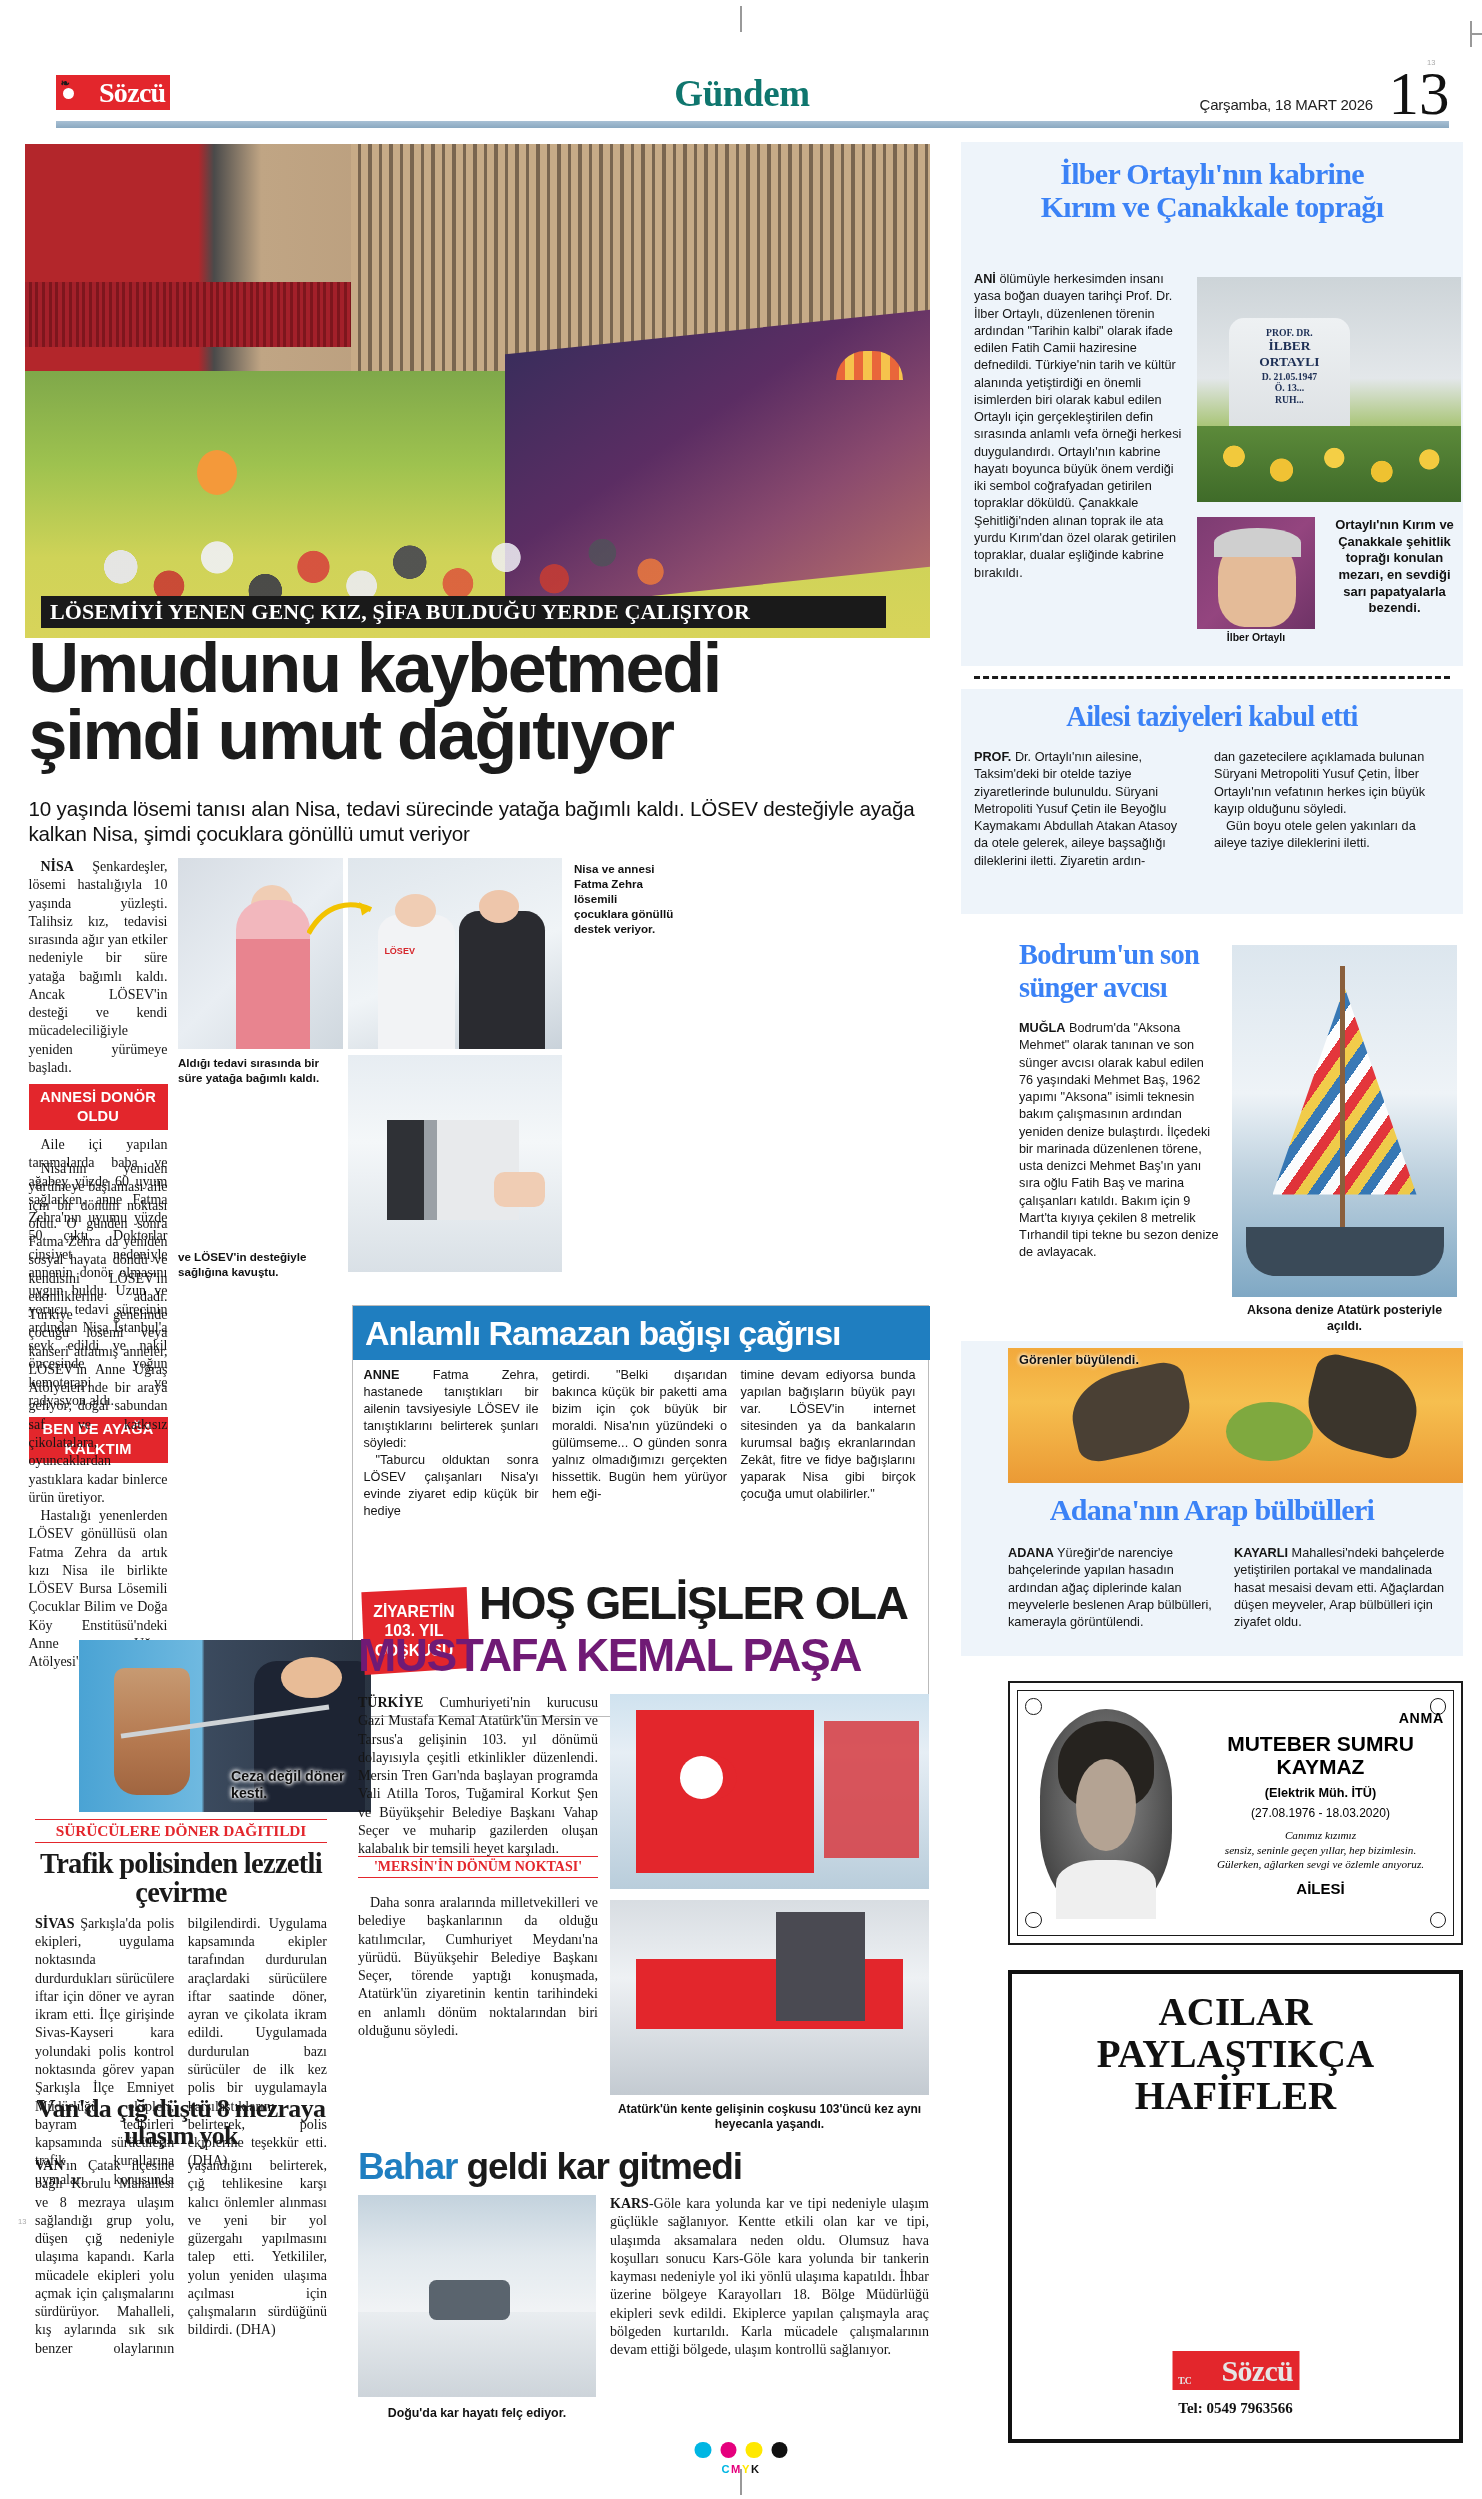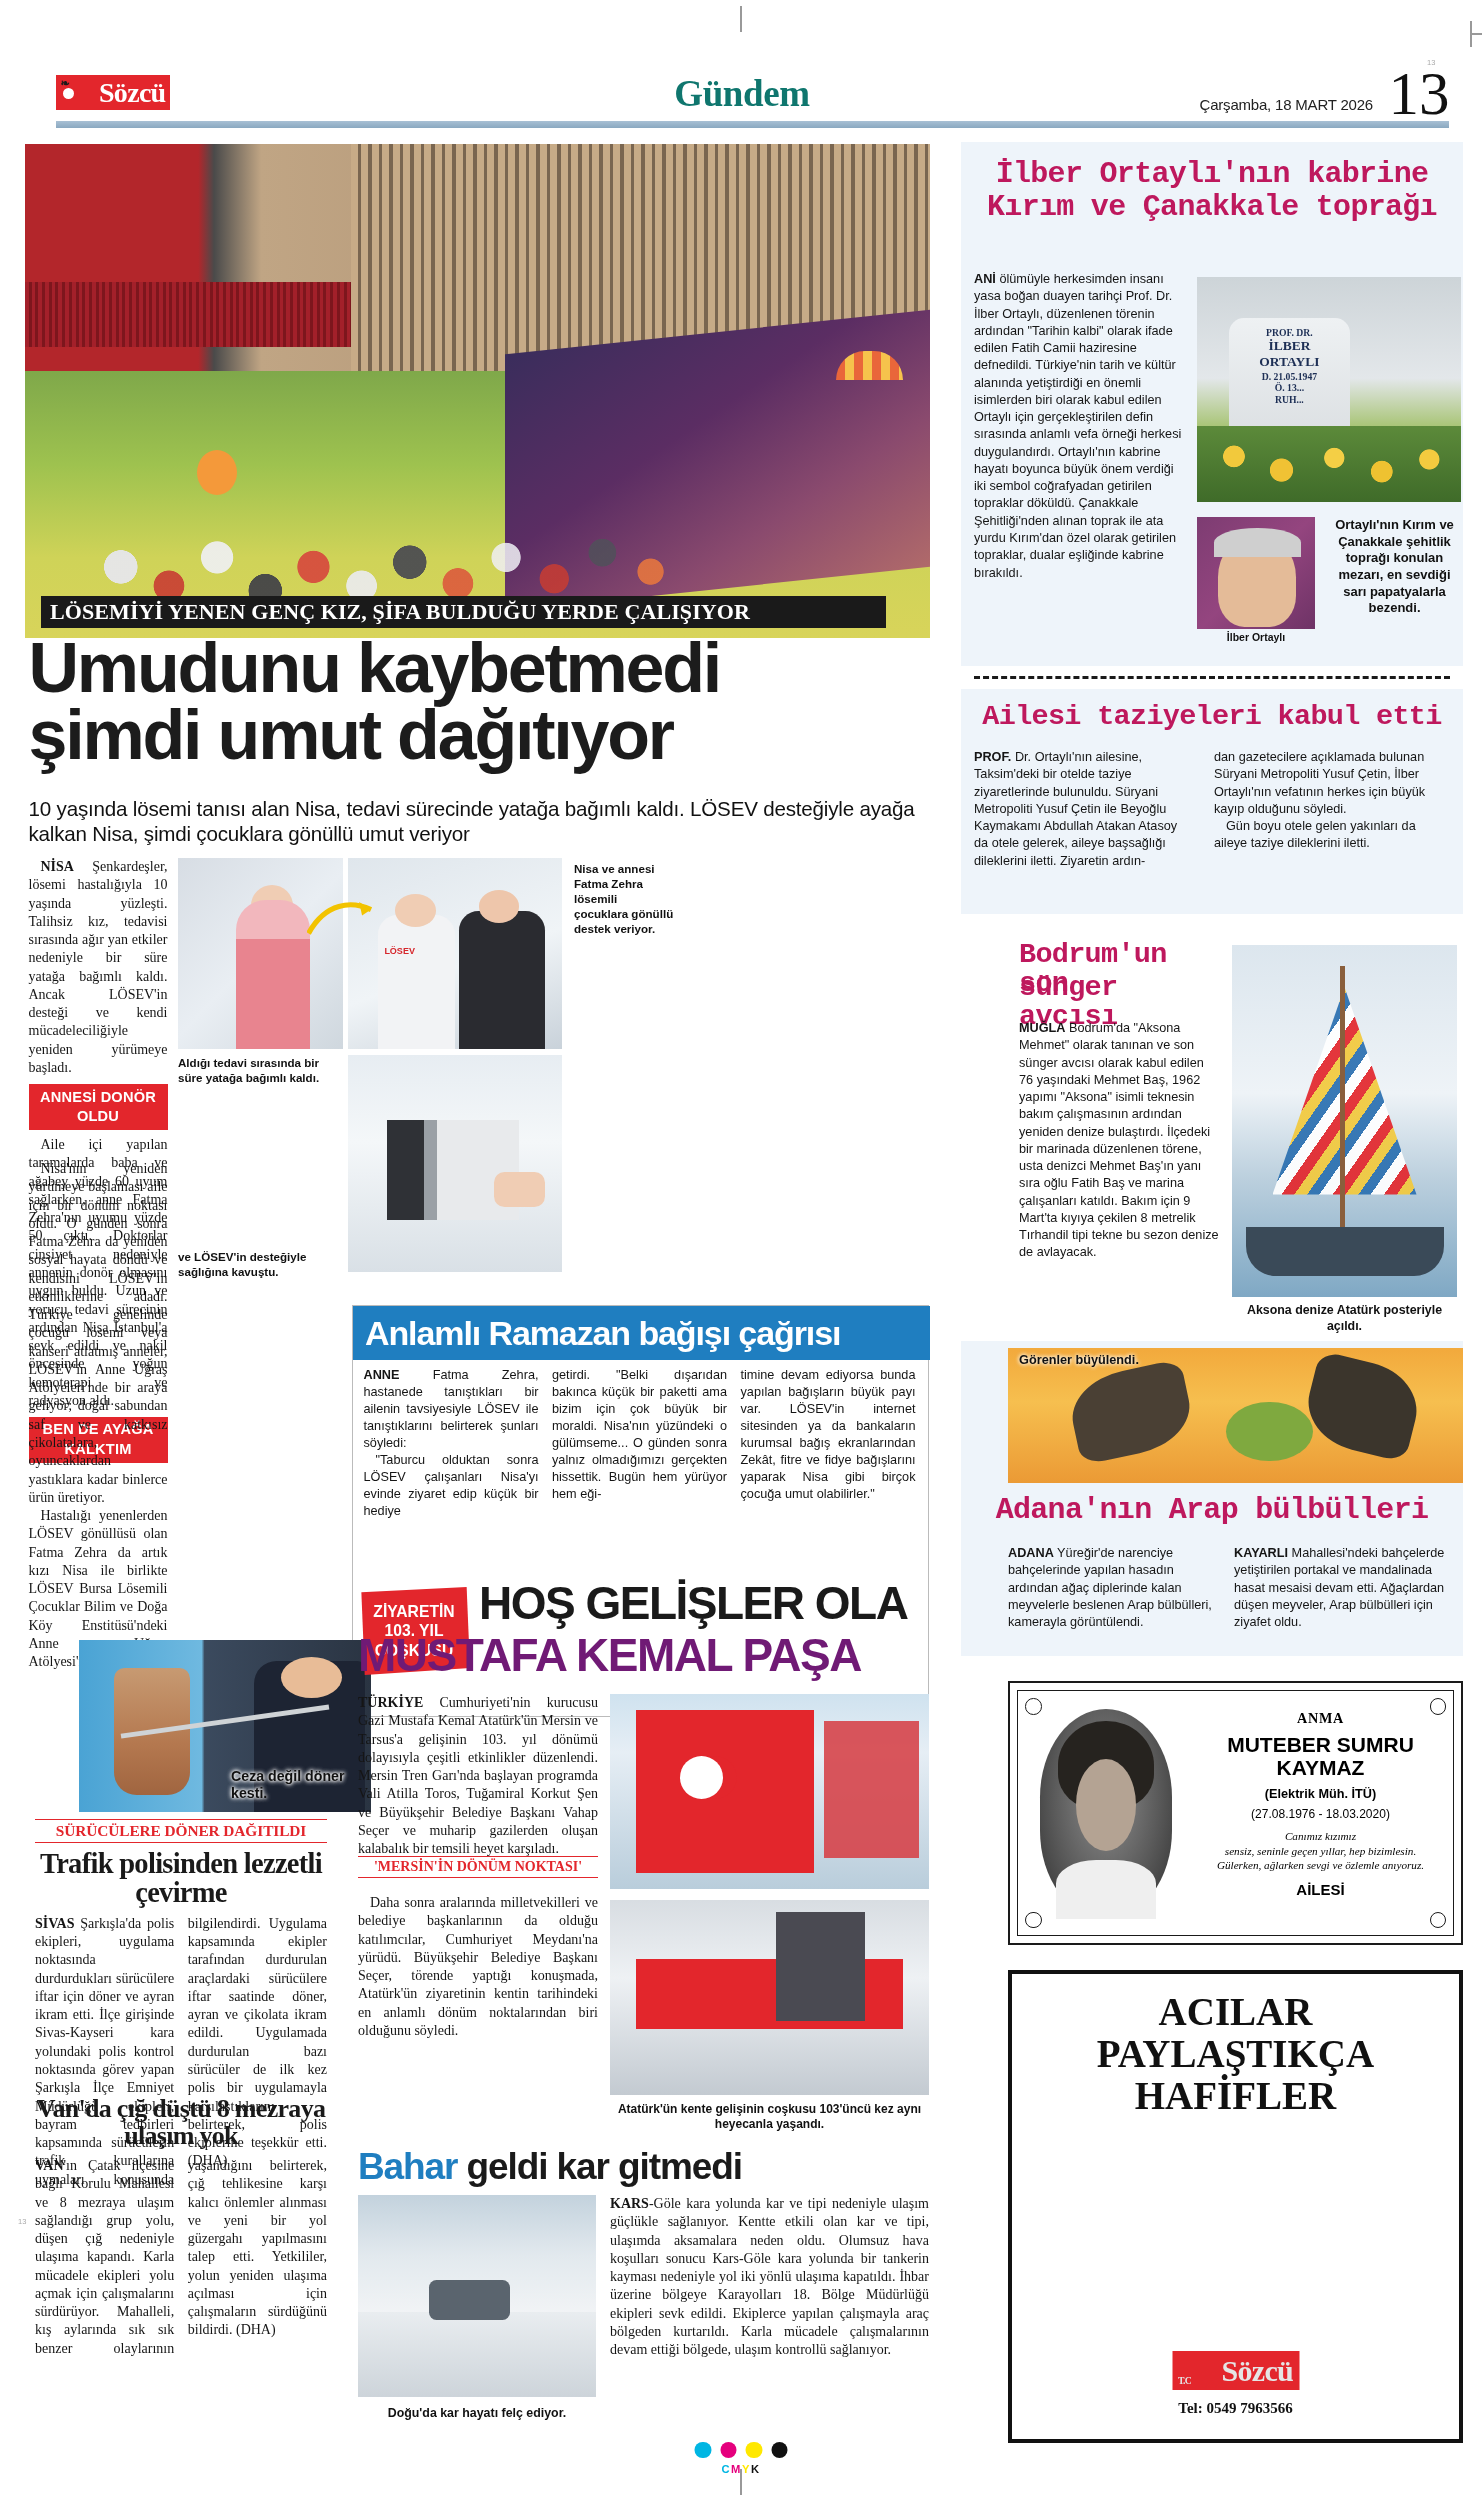--- a/index.html
+++ b/index.html
@@ -251,21 +251,21 @@
   .bahar-road { position:absolute; left:0; bottom:0; width:100%; height:42%;
     background: linear-gradient(to bottom,#e9edf0,#cdd4da); }
   .bahar-car { position:absolute; left:30%; top:42%; width:34%; height:20%; background:#5a646e; border-radius:7.5px; }
   .bahar-cap {
     position:absolute; left:358px; top:2406px; width:238px;
     font-family:"Liberation Sans", sans-serif; font-weight:bold; font-size:12.4px;
     line-height:1.25; color:#111; text-align:center;
   }
   .tintbox { background:#eef4fa; }
   .rail-head {
-    font-family:Liberation Mono, monospace; font-weight:bold; color:#be185d;
+    font-family:Liberation Serif, serif; font-weight:bold; color:#3b82f6;
     text-align:center; letter-spacing:-0.7px; line-height:1.0;
   }
 
   .grave-photo { position:absolute; left:1197px; top:277px; width:264px; height:225px;
     background: linear-gradient(to bottom,#cdd4d8 0%,#e3e7ea 45%,#9fbf63 70%,#86a84f 100%); overflow:hidden;}
   .grave-stone { position:absolute; left:12%; top:18%; width:46%; height:62%;
     background: linear-gradient(to bottom,#eef1f3,#d9dde0); border-radius:15px 15px 0 0; }
   .grave-text { position:absolute; left:14%; top:22%; width:42%; text-align:center;
     font-family:"Liberation Serif", serif; font-weight:bold; color:#1d2f55; font-size:9.7px; line-height:1.2; }
   .grave-flowers { position:absolute; left:0; bottom:0; width:100%; height:34%;
@@ -310,21 +310,21 @@
   .obit { position:absolute; left:1008px; top:1681px; width:455px; height:264px;
     border:2.2px solid #1a1a1a; background:#fff; }
   .obit-inner { position:absolute; inset:6.7px; border:0.7px solid #1a1a1a; }
   .obit-photo { position:absolute; left:30px; top:25.5px; width:132px; height:210px;
     background: radial-gradient(ellipse at 50% 42%, #8e8e8e 0%, #5b5b5b 55%, #2e2e2e 100%);
     border-radius:50% / 42%; }
   .obit-hair { position:absolute; left:14%; top:6%; width:72%; height:42%; background:#26231f; border-radius:50% 50% 40% 40%; }
   .obit-face { position:absolute; left:27%; top:24%; width:46%; height:44%; background:#b4a393; border-radius:50%; }
   .obit-shirt { position:absolute; left:12%; bottom:0; width:76%; height:28%; background:#efefef; border-radius:40% 40% 0 0; }
   .obit-text { position:absolute; left:187px; top:27px; width:247px; text-align:center; }
-  .obit-anma { font-family:Liberation Serif, serif; font-weight:bold; font-size:14.2px; letter-spacing:0.7px; }
+  .obit-anma { font-family:Liberation Sans, sans-serif; font-weight:bold; font-size:14.2px; letter-spacing:0.7px;text-align:right; }
   .obit-name { font-family:"Liberation Sans", sans-serif; font-weight:bold; font-size:21px; line-height:1.1; margin-top:6px; }
   .obit-title { font-family:"Liberation Sans", sans-serif; font-weight:bold; font-size:12.7px; margin-top:7.5px; }
   .obit-dates { font-family:"Liberation Sans", sans-serif; font-size:12px; margin-top:6.7px; }
   .obit-msg { font-family:"Liberation Serif", serif; font-style:italic; font-size:11.2px; line-height:1.32; margin-top:7.5px; }
   .obit-family { font-family:"Liberation Sans", sans-serif; font-weight:bold; font-size:15px; margin-top:8.2px; }
   .obit-corner { position:absolute; width:16.5px; height:16.5px; border:1.5px solid #1a1a1a; border-radius:50%; background:#fff; }
 
   
   .adbox { position:absolute; left:1008px; top:1970px; width:455px; height:473px;
     border:4.5px solid #111; background:#fff; }

